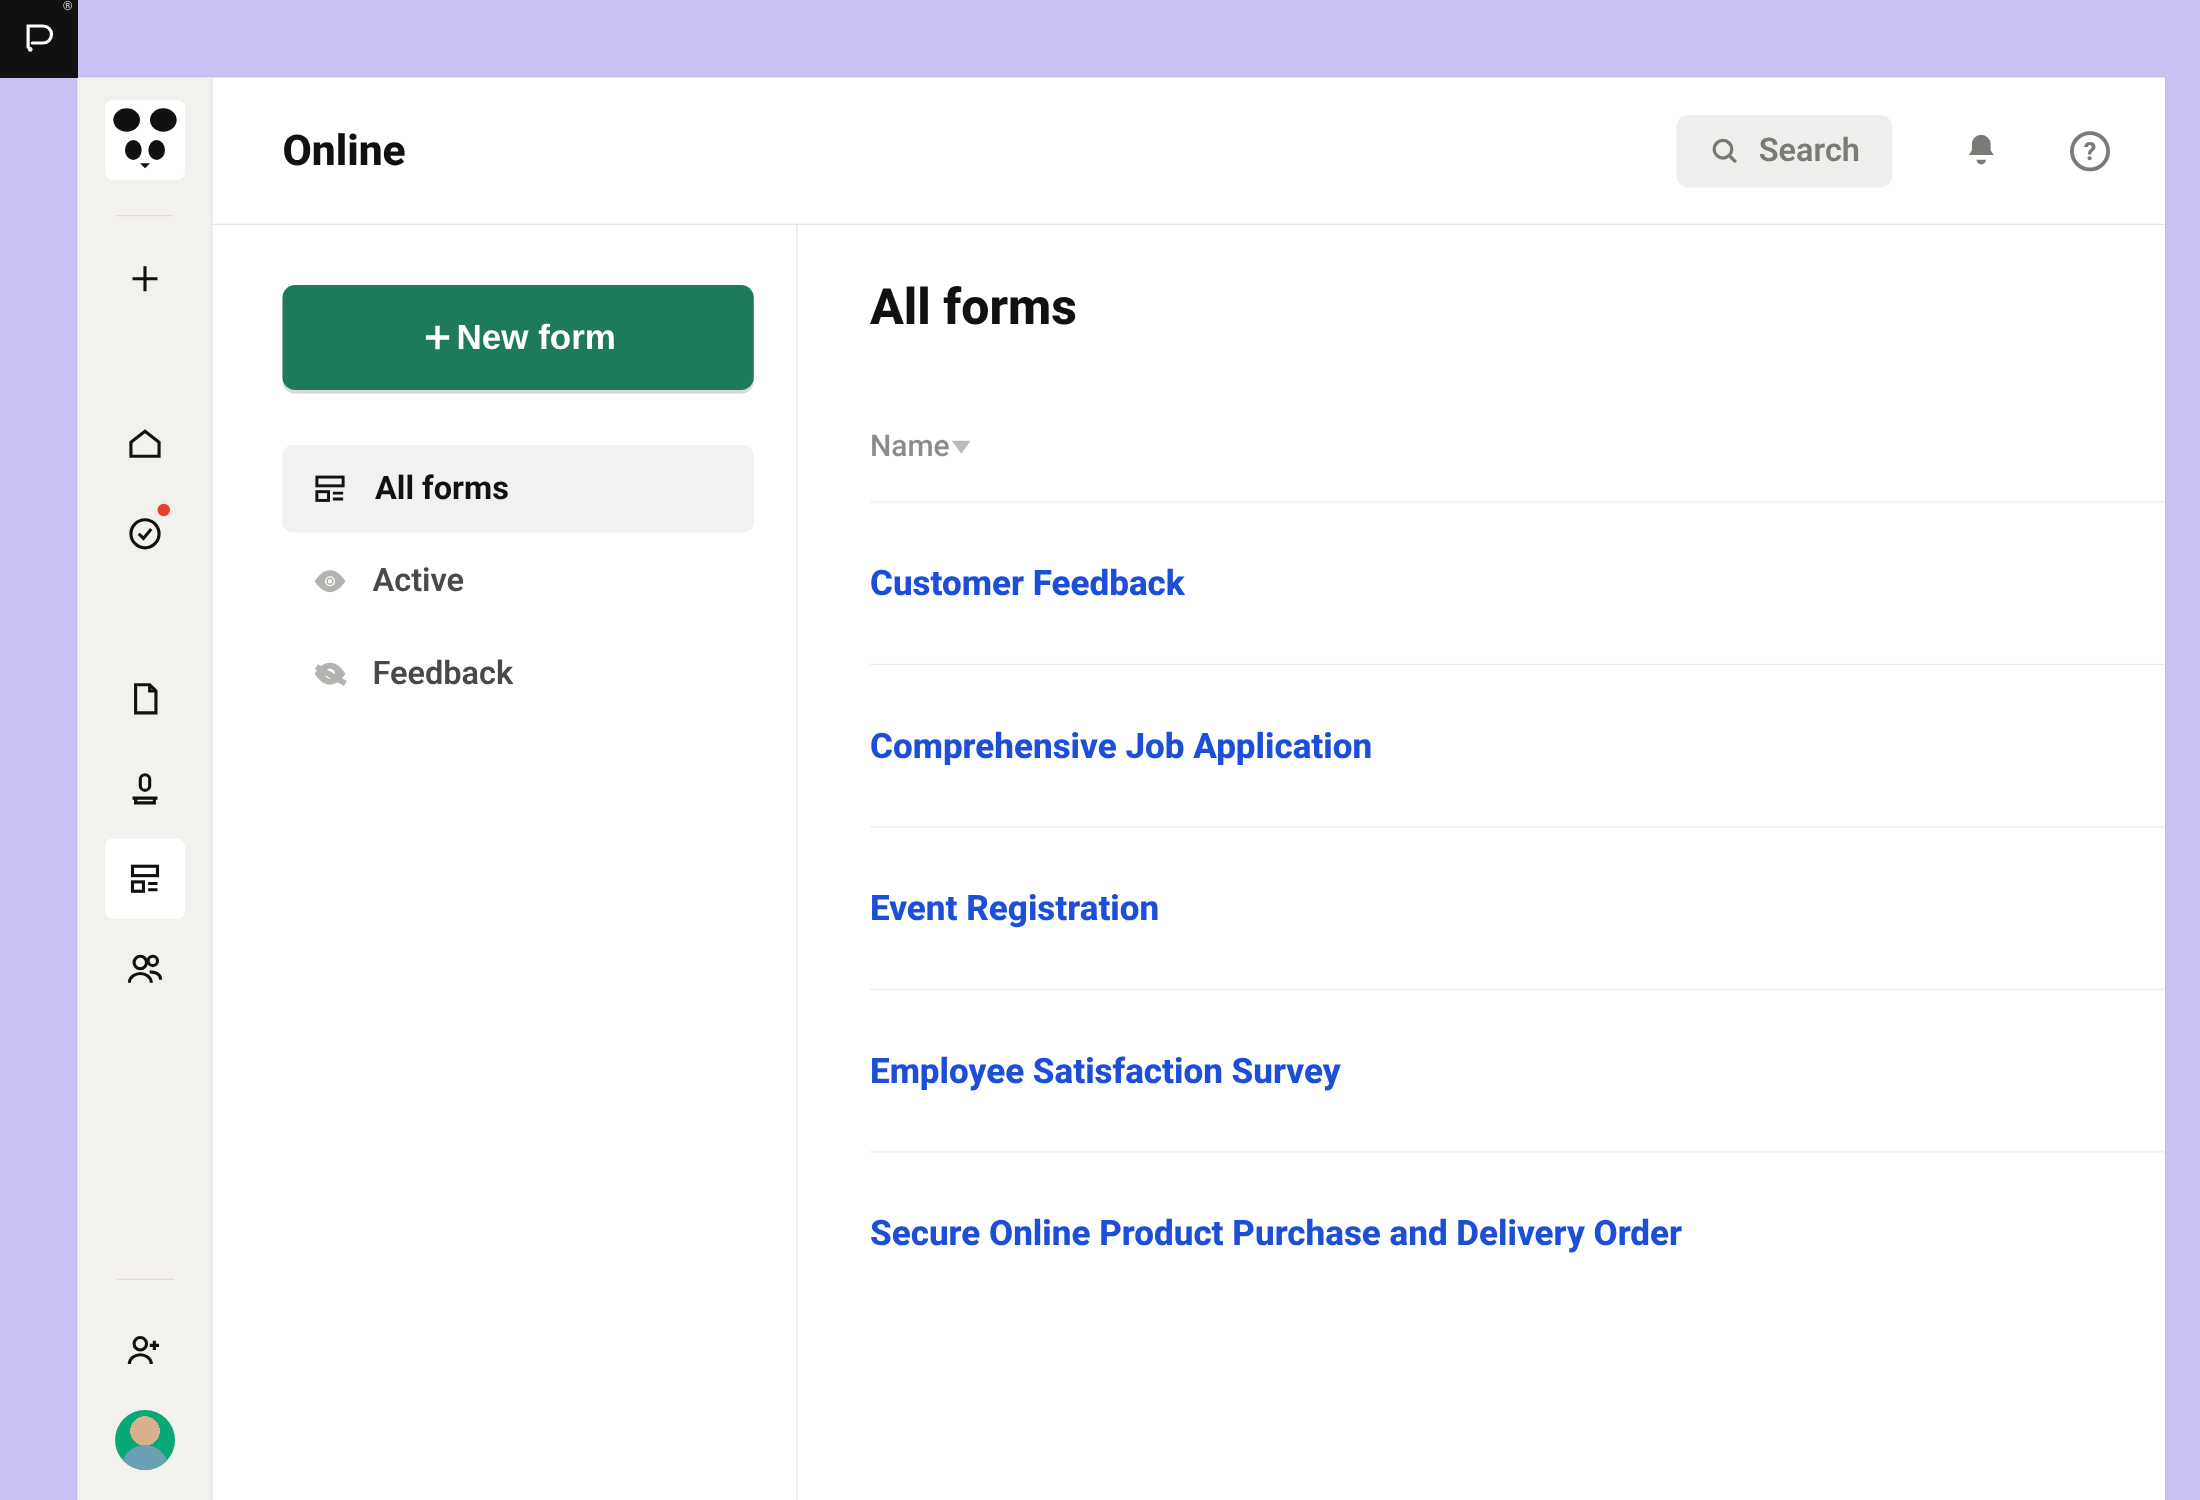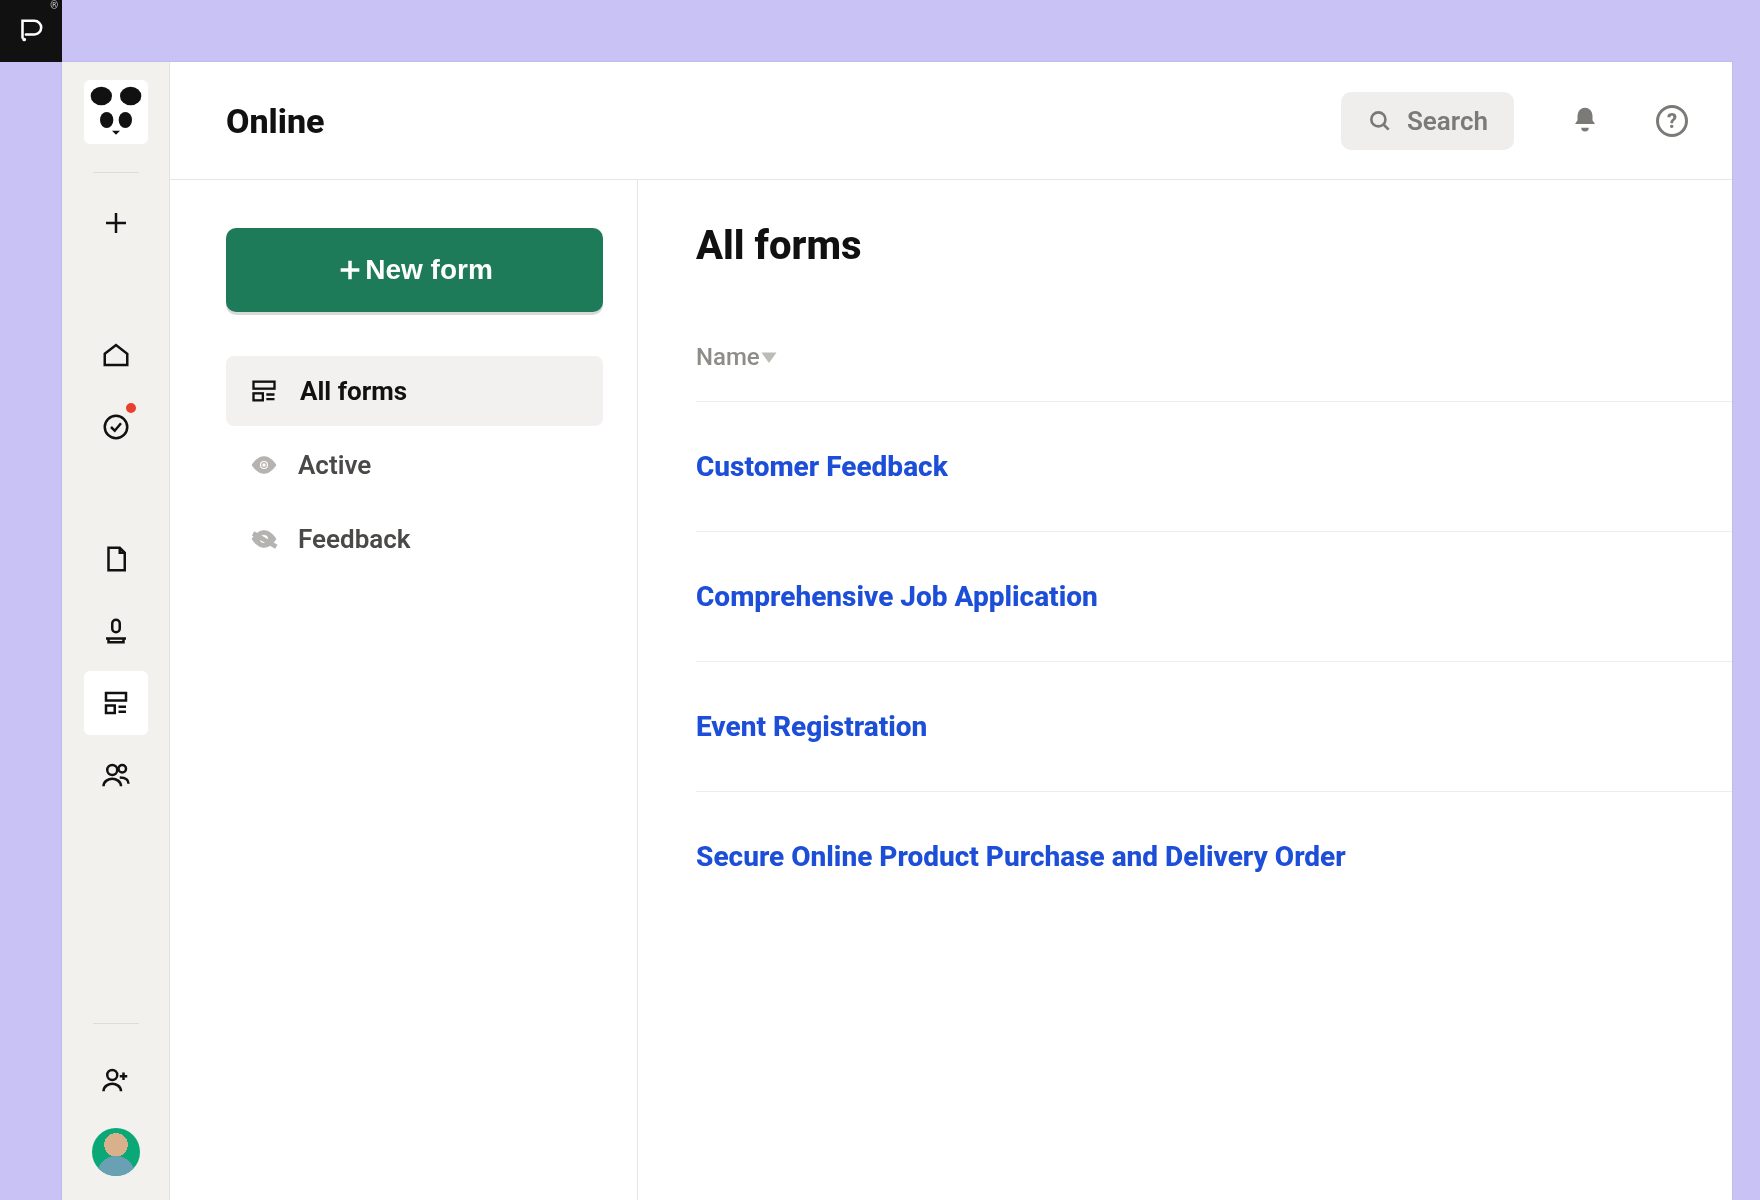--- a/index.html
+++ b/index.html
@@ -309,17 +309,18 @@
         <h2 class="list-title">All forms</h2>
         <div class="col-header">
           <span>Name</span>
           <svg viewBox="0 0 12 12">
               <path d="M1 3 h10 L6 10 Z"></path>
             </svg>
         </div>
         <div class="row"><span>Customer Feedback</span></div>
         <div class="row"><span>Comprehensive Job Application</span></div>
         <div class="row"><span>Event Registration</span></div>
+        <div class="row"><span>Employee Satisfaction Survey</span></div>
         <div class="row"><span>Secure Online Product Purchase and Delivery Order</span></div>
       </section>
     </div>
   </div>
 </div>
 
 </body></html>

